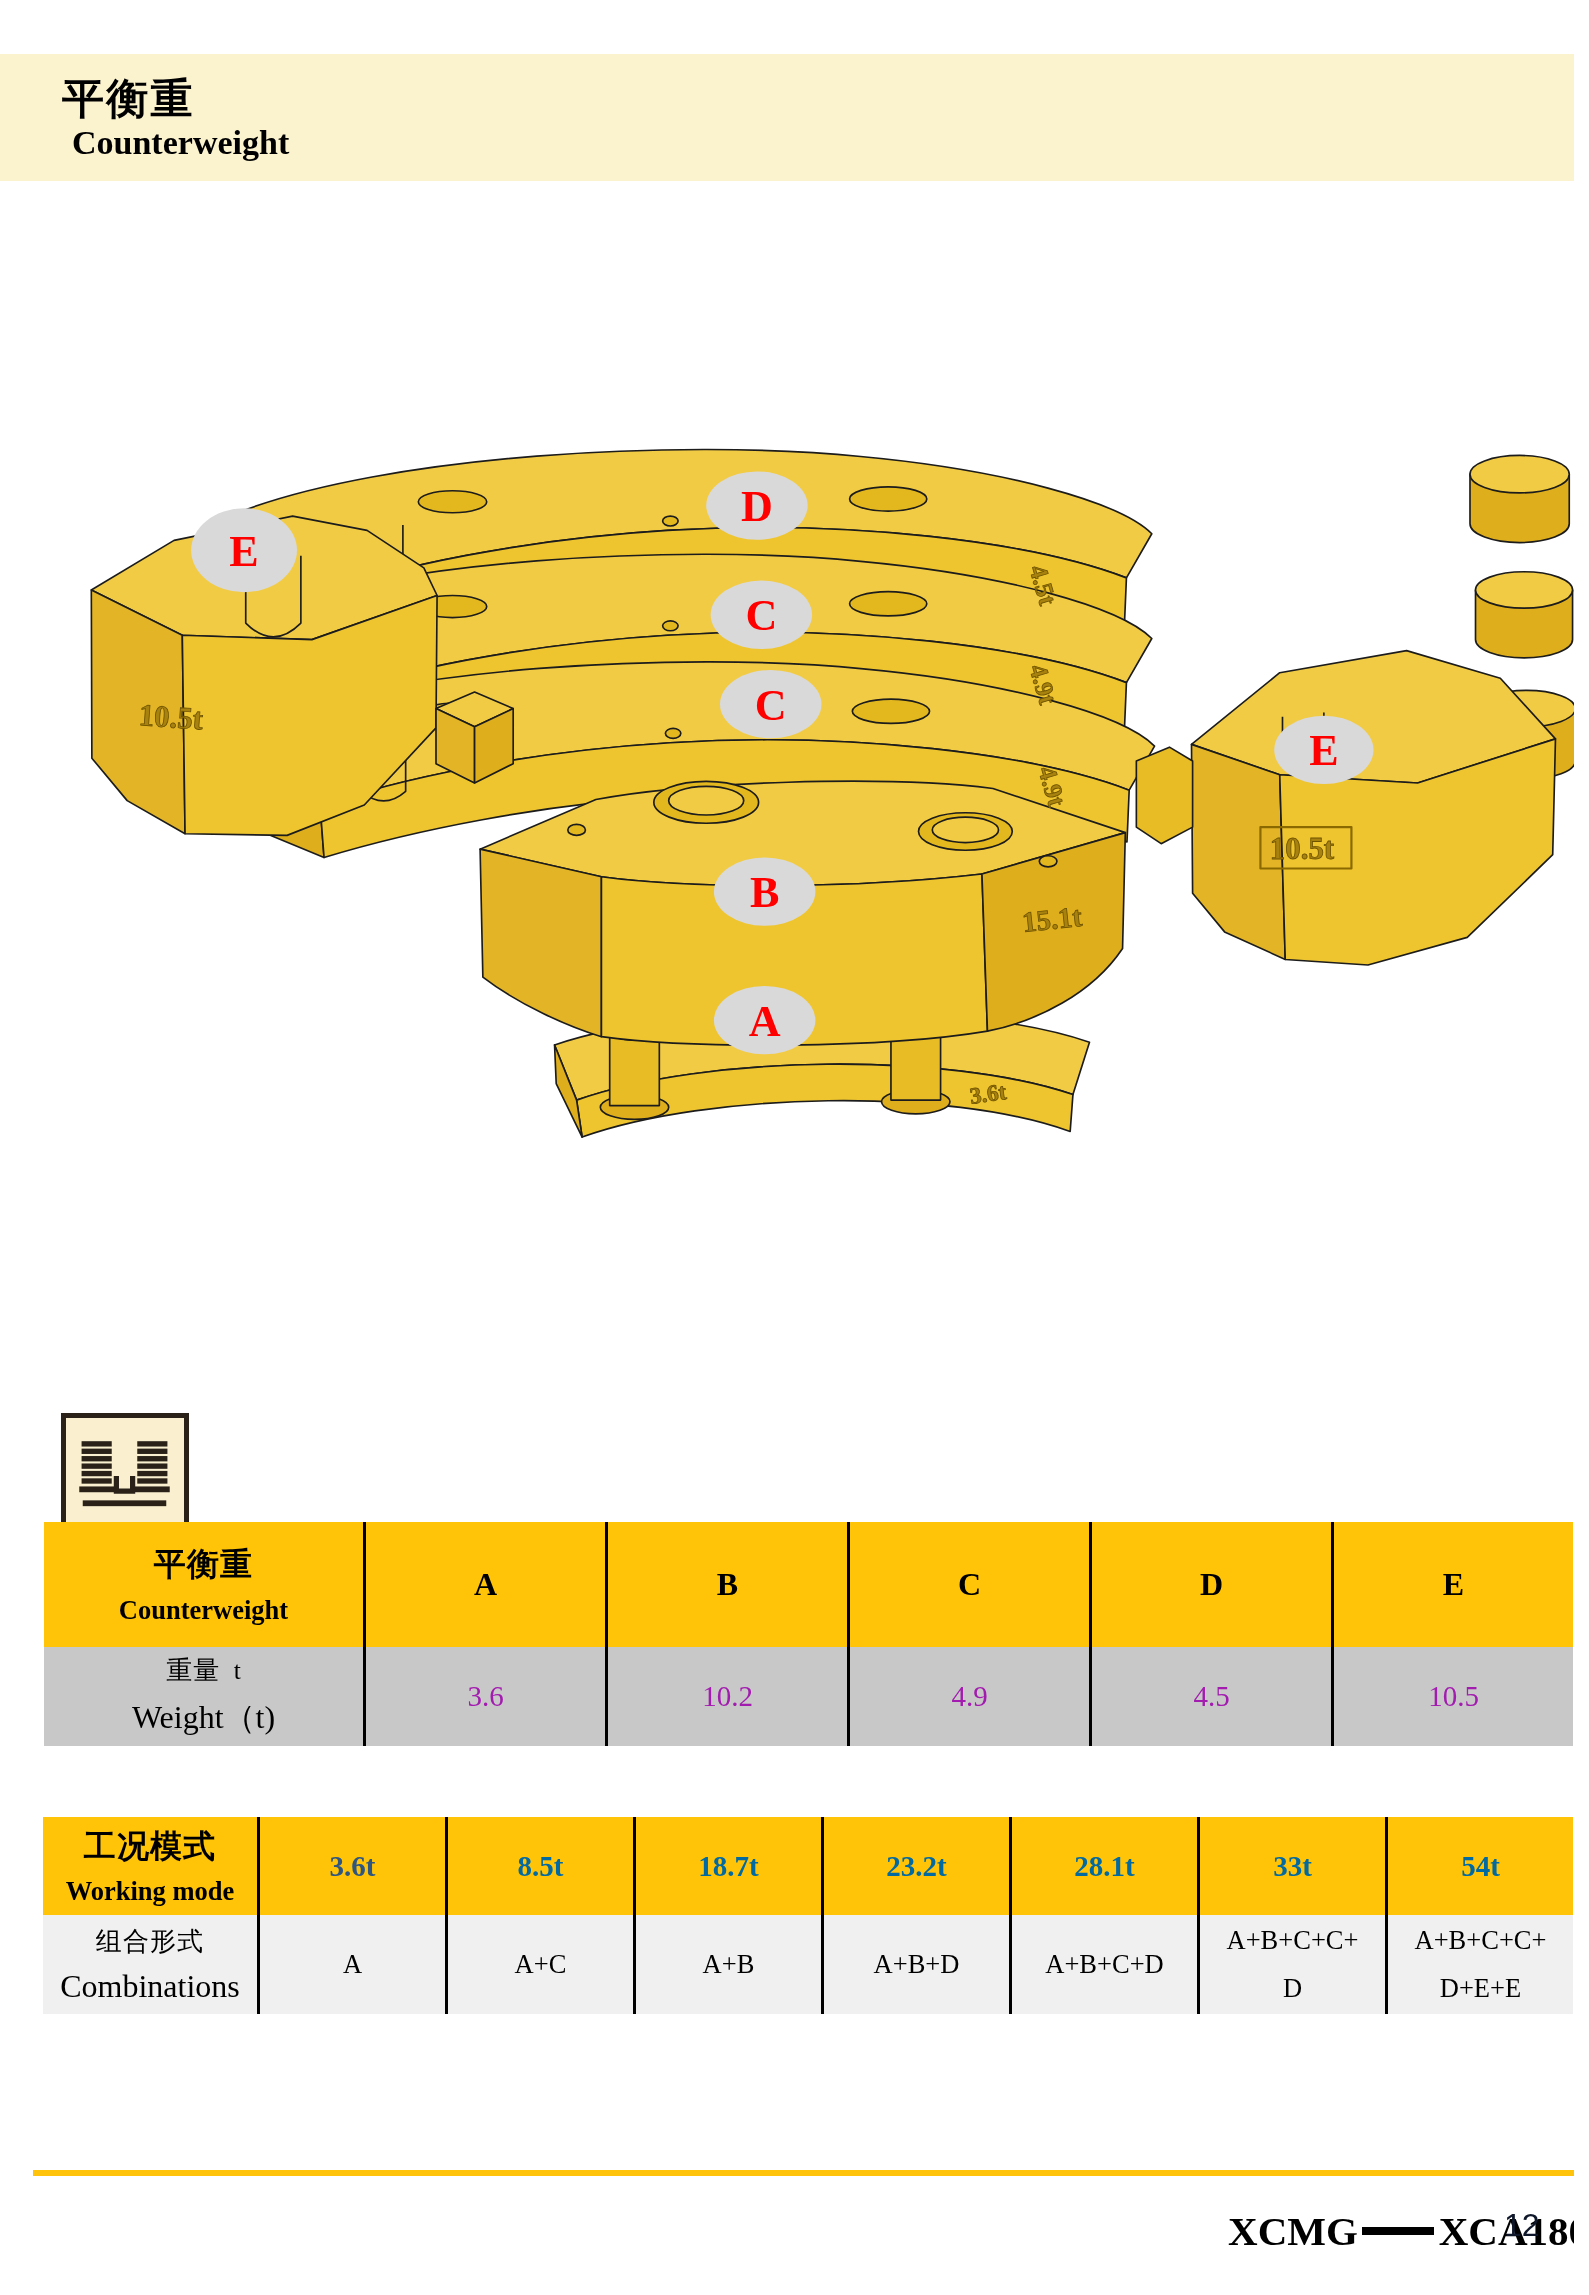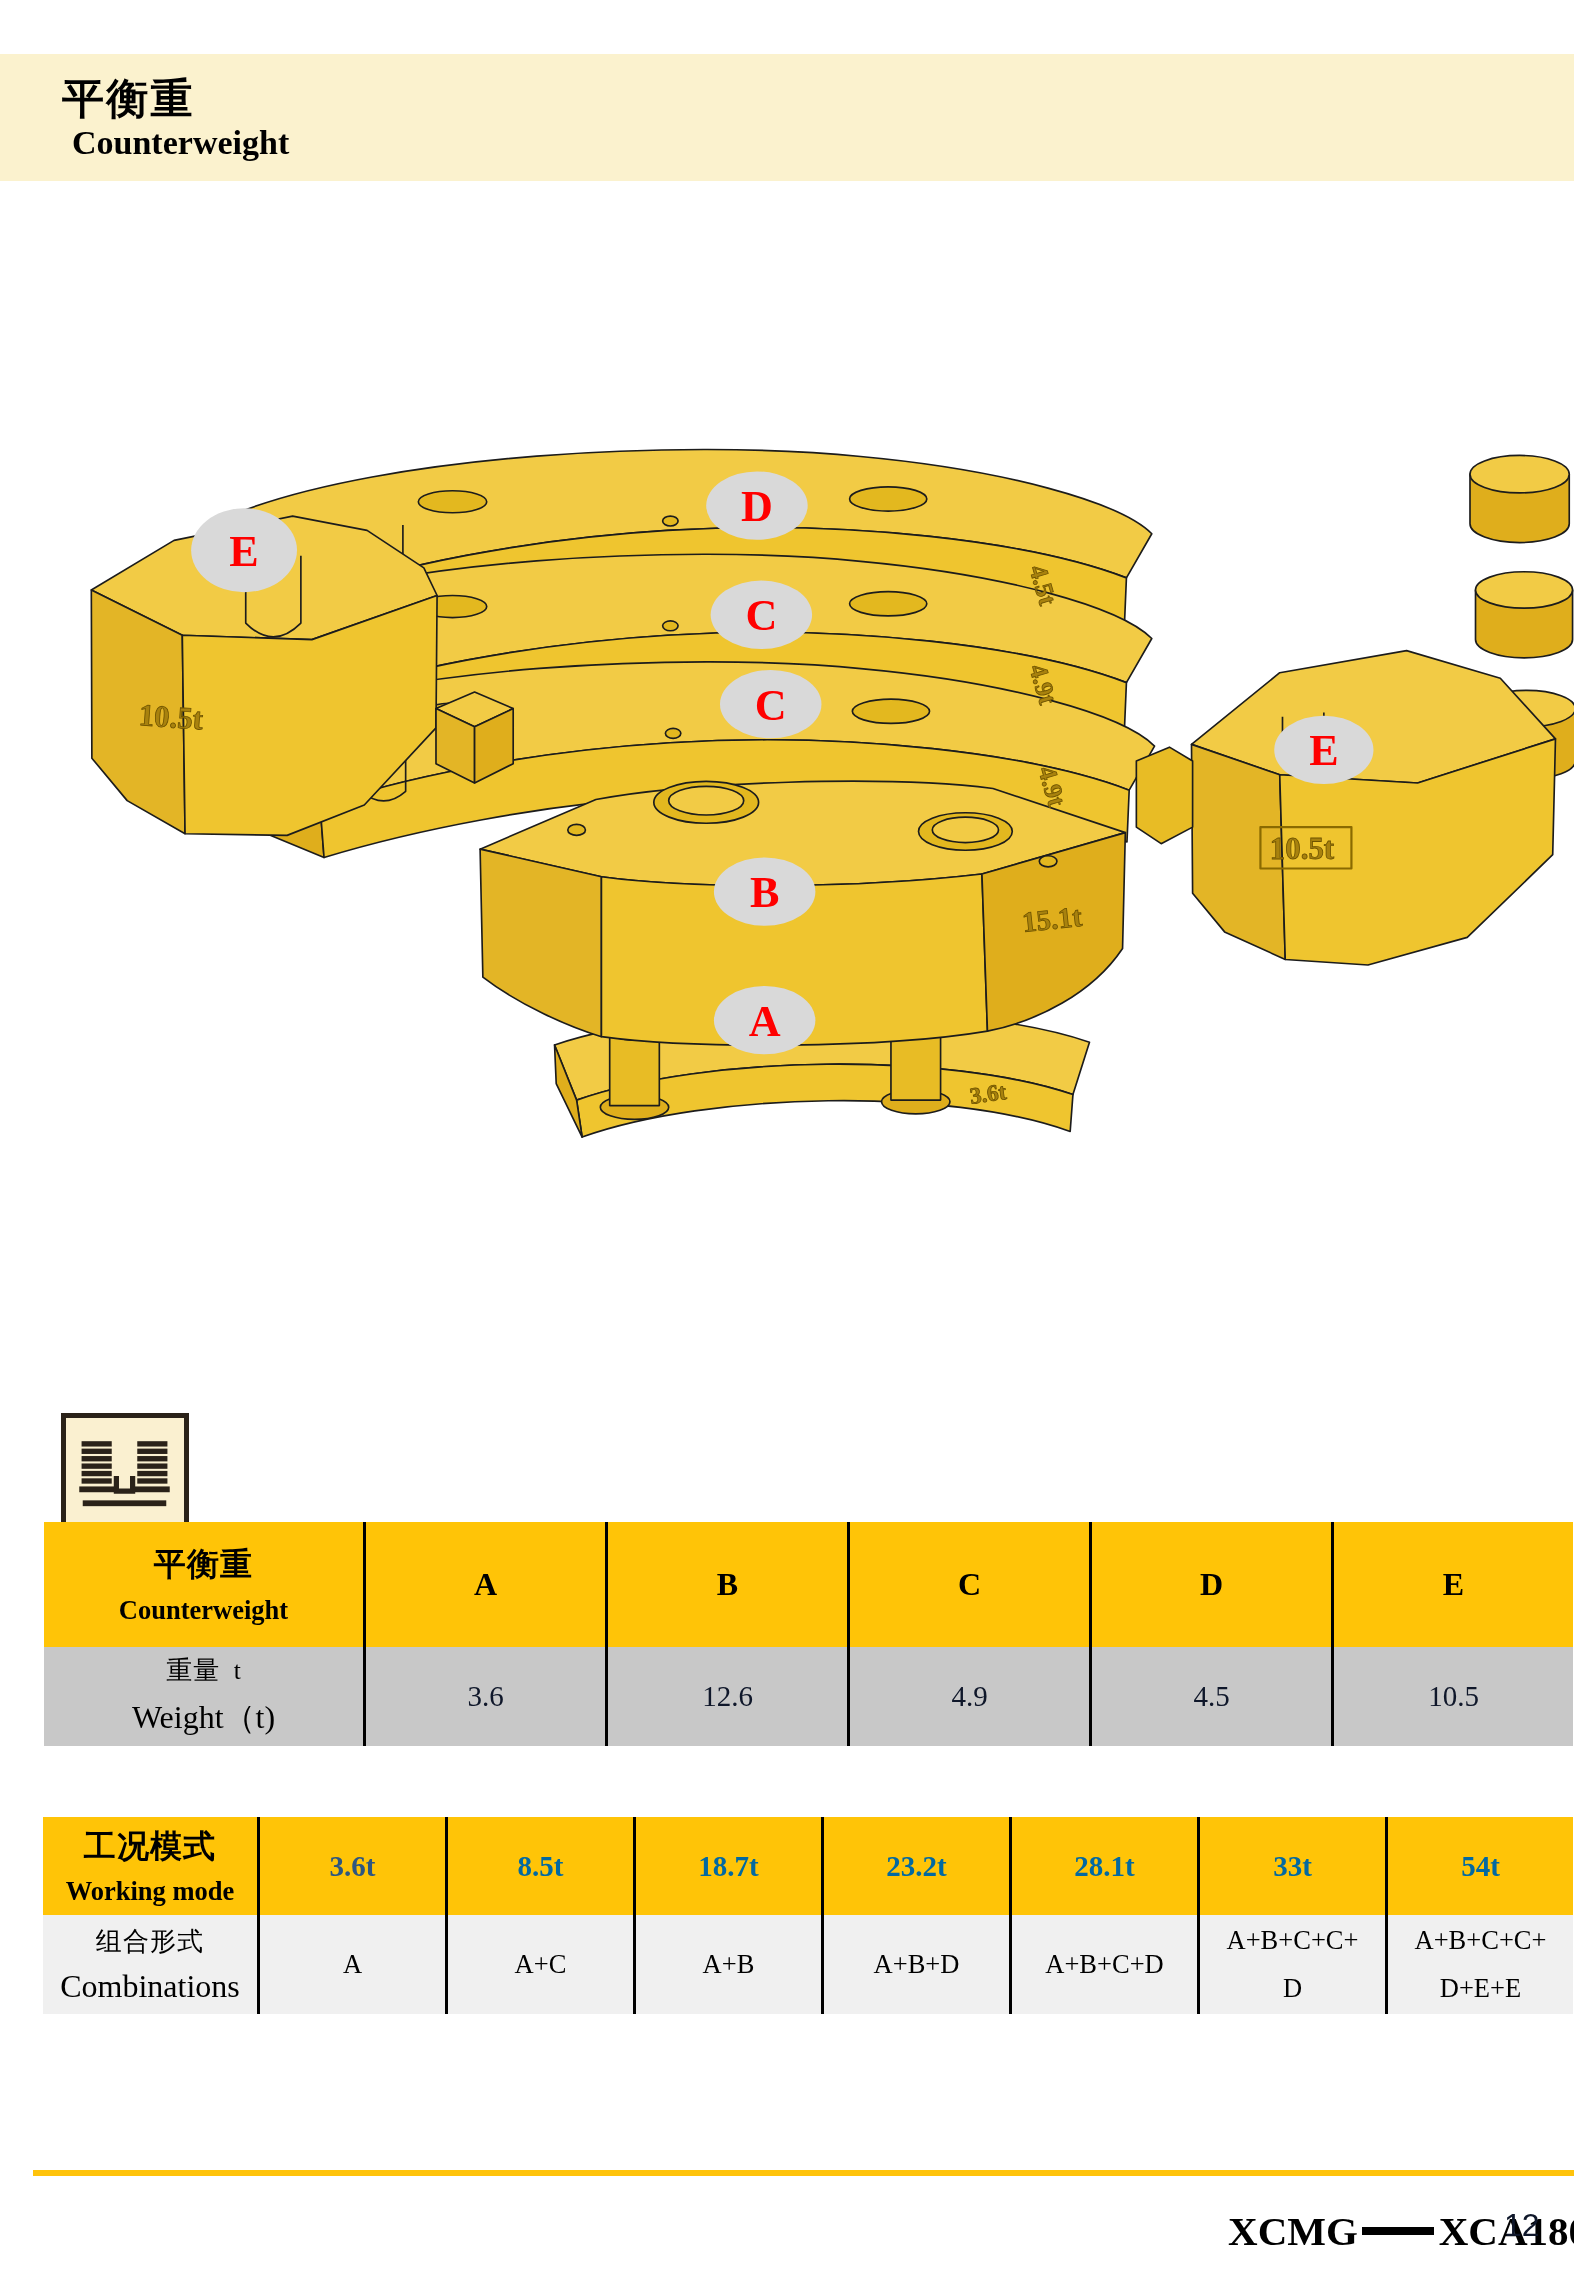--- a/index.html
+++ b/index.html
@@ -24,21 +24,21 @@
   #t1{left:44px;top:1522px;grid-template-columns:319px 242px 242px 242px 242px 242px;
       grid-template-rows:125px 99px;}
   #t2{left:43px;top:1817px;grid-template-columns:214px 188px 188px 188px 188px 188px 188px 188px;
       grid-template-rows:98px 99px;}
   .cell{display:flex;flex-direction:column;align-items:center;justify-content:center;text-align:center;box-sizing:border-box;}
   .hdr{background:#FFC407;}
   .r1{background:#C8C8C8;}
   .r2{background:#F0F0F0;}
   .vline{border-left:3.3px solid #000;}
   .colletter{font-family:"Liberation Serif","DejaVu Serif",serif;font-size:32px;font-weight:700;color:#000;}
-  .val{font-family:"Liberation Serif","DejaVu Serif",serif;font-size:29px;color:#0f172a;}
+  .val{font-family:"Liberation Serif","DejaVu Serif",serif;font-size:29px;color:#a21caf;}
   .lbl-cn-b{font-size:32px;font-weight:900;color:#000;letter-spacing:1.1px;}
   .lbl-en-b{font-family:"Liberation Serif","DejaVu Serif",serif;font-size:26.5px;font-weight:700;color:#000;margin-top:7.7px;}
   .lbl-cn{font-size:26px;color:#000;letter-spacing:1.1px;}
   .lbl-en{font-family:"Liberation Serif","DejaVu Serif",serif;font-size:32px;color:#000;margin-top:8.8px;}
   .mode{font-family:"Liberation Serif","DejaVu Serif",serif;font-size:29px;font-weight:700;color:#0369a1;}
   .mode.blue{color:#2E5680;}
   .combo{font-family:"Liberation Serif","DejaVu Serif",serif;font-size:26.5px;color:#000;
          white-space:pre-line;line-height:1.8;}
   .wrow{display:flex;align-items:baseline;}
   .wunit{font-family:"Liberation Serif","DejaVu Serif",serif;font-size:25.4px;font-weight:400;margin-left:13.2px;}
@@ -207,21 +207,21 @@
     <div class="cell hdr vline colletter">E</div>
 
     <div class="cell r1">
       <div class="wrow">
         <span class="lbl-cn">重量</span>
         <span class="wunit">t</span>
       </div>
       <div class="lbl-en">Weight（t)</div>
     </div>
     <div class="cell r1 vline val">3.6</div>
-    <div class="cell r1 vline val">12.6</div>
+    <div class="cell r1 vline val">10.2</div>
     <div class="cell r1 vline val">4.9</div>
     <div class="cell r1 vline val">4.5</div>
     <div class="cell r1 vline val">10.5</div>
   </div>
 
   <div id="t2" class="tbl">
     <div class="cell hdr">
       <div class="lbl-cn-b">工况模式</div>
       <div class="lbl-en-b">Working mode</div>
     </div>

